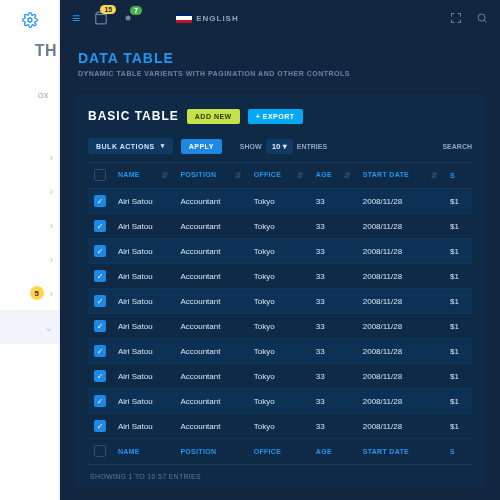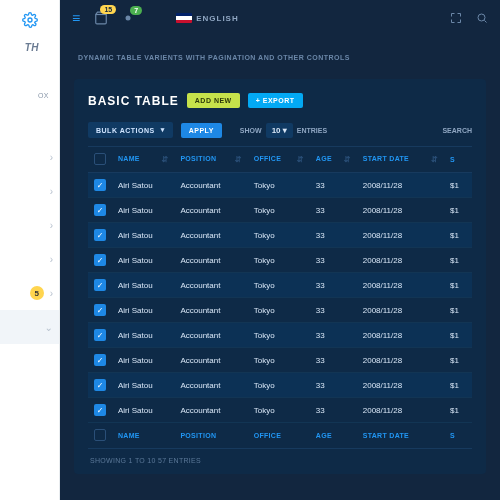--- a/index.html
+++ b/index.html
@@ -1,40 +1,40 @@
 <!DOCTYPE html>
 <html><head>
 <meta charset="utf-8">
 <style>
   * { box-sizing: border-box; margin: 0; padding: 0; font-family: -apple-system, BlinkMacSystemFont, "Segoe UI", Arial, sans-serif; }
   body { background: #12263f; width: 500px; height: 500px; overflow: hidden; display: flex; }
   .sidebar { width: 60px; background: #fff; height: 100%; border-right: 1px solid #e8ecef; position: relative; }
   .sidebar-top-icon { width: 60px; height: 40px; display: flex; align-items: center; justify-content: center; color: #2196f3; }
-  .sidebar-th { position: absolute; top: 42px; right: 20px; font-size: 10px; font-weight: 700; color: #6b7c93; letter-spacing: 0.5px; font-style: italic; }
+  .sidebar-th { position: absolute; top: 42px; right: 2px; font-size: 16px; font-weight: 700; color: #6b7c93; letter-spacing: 0.5px; }
   .sidebar-item { height: 34px; display: flex; align-items: center; justify-content: flex-end; padding-right: 6px; color: #c0c8d2; font-size: 10px; position: relative; }
   .sidebar-item .chevron { color: #b8c2cf; }
   .sidebar-item.active { background: #f1f5f9; }
   .sidebar-ox { position: absolute; top: 92px; right: 10px; font-size: 7px; color: #8a98aa; letter-spacing: 0.5px; }
   .sidebar-items { margin-top: 100px; }
   .badge-yellow { background: #ffd54f; color: #333; border-radius: 50%; width: 14px; height: 14px; font-size: 8px; display: inline-flex; align-items: center; justify-content: center; margin-right: 6px; font-weight: 700; }
   .main { flex: 1; display: flex; flex-direction: column; min-width: 0; }
   .topbar { height: 36px; display: flex; align-items: center; padding: 0 12px; gap: 14px; background: #12263f; }
   .hamburger { color: #2196f3; font-size: 14px; cursor: pointer; }
   .topbar-badge-wrap { position: relative; color: #94a3b8; }
   .micro-badge { position: absolute; top: -6px; right: -8px; border-radius: 8px; font-size: 7px; font-weight: 700; padding: 1px 4px; color: #12263f; }
   .micro-badge.yellow { background: #ffd54f; }
   .micro-badge.green  { background: #4caf50; color: #fff; }
   .flag { width: 16px; height: 10px; background: linear-gradient(#012169 33%, #fff 33% 66%, #c8102e 66%); display: inline-block; margin-right: 4px; border-radius: 1px; }
   .lang { color: #8fa6c2; font-size: 8px; letter-spacing: 1px; font-weight: 700; display: flex; align-items: center; padding-left: 28px; }
   .topbar-right { margin-left: auto; display: flex; gap: 14px; color: #6b87a8; }
   .page-head { padding: 14px 18px 10px; }
   .page-title { color: #2196f3; font-size: 14px; font-weight: 700; letter-spacing: 1px; }
   .page-subtitle { color: #6b87a8; font-size: 7px; letter-spacing: 0.5px; margin-top: 4px; font-weight: 600; }
   .card { margin: 8px 14px; background: #0e2a47; border-radius: 4px; padding: 14px 14px 8px; }
-  .card-head { display: flex; align-items: center; gap: 8px; margin-bottom: 14px; }
+  .card-head { display: flex; align-items: flex-start; gap: 8px; margin-bottom: 14px; }
   .card-title { color: #fff; font-size: 12px; font-weight: 800; letter-spacing: 1px; }
   .btn { border: none; border-radius: 2px; font-size: 7px; font-weight: 700; letter-spacing: 0.5px; padding: 4px 8px; cursor: pointer; }
   .btn-lime  { background: #c6e24b; color: #2d3a0a; }
   .btn-cyan  { background: #03a9f4; color: #fff; }
   .btn-blue  { background: #1e88e5; color: #fff; }
   .btn-bluerow { background: #103a63; color: #cfe4ff; display:flex; align-items:center; gap:6px; }
   .toolbar { display: flex; align-items: center; gap: 8px; margin-bottom: 8px; }
   .toolbar .show { color: #8fa6c2; font-size: 7px; font-weight: 700; margin-left: 10px; display:flex; align-items:center; gap:4px; }
   .pagecount { background: #103a63; color: #d8e6f6; padding: 3px 6px; font-size: 8px; border-radius: 2px; text-align: right; }
   .searchlbl { margin-left: auto; color: #8fa6c2; font-size: 7px; font-weight: 700; }
@@ -115,20 +115,21 @@
       <span>
           <svg width="12" height="12" viewBox="0 0 24 24" fill="none" stroke="#6b87a8" stroke-width="2">
             <circle cx="11" cy="11" r="7"></circle>
             <path d="m21 21-4.3-4.3"></path>
           </svg>
         </span>
     </span>
   </div>
 
   <div class="page-head">
+    <div class="page-title">DATA TABLE</div>
     <div class="page-subtitle">DYNAMIC TABLE VARIENTS WITH PAGINATION AND OTHER CONTROLS</div>
   </div>
 
   <div class="card">
     <div class="card-head">
       <span class="card-title">BASIC TABLE</span>
       <button class="btn btn-lime">ADD NEW</button>
       <button class="btn btn-cyan">+ EXPORT</button>
     </div>
 

